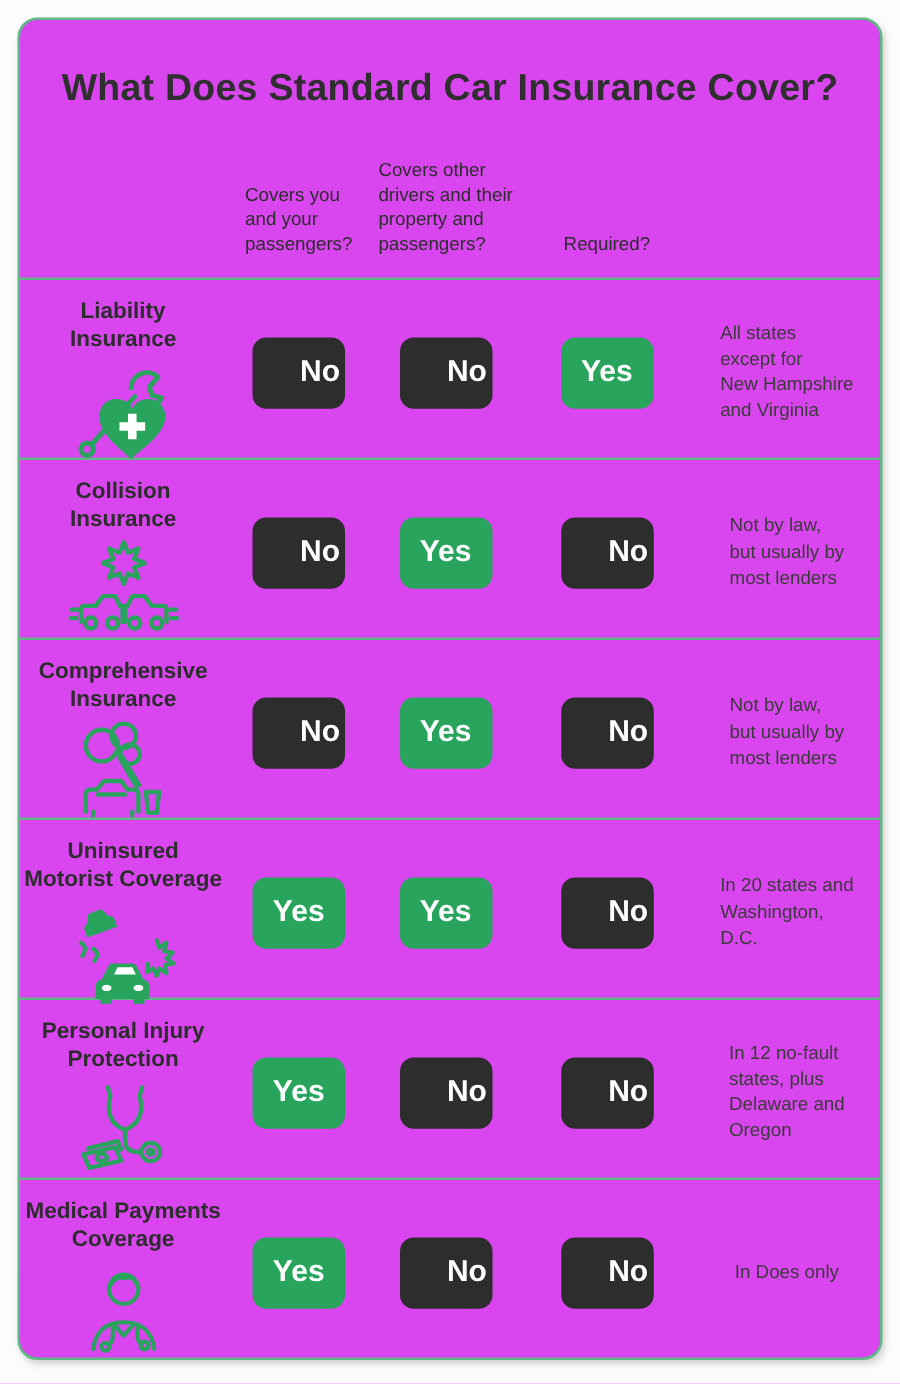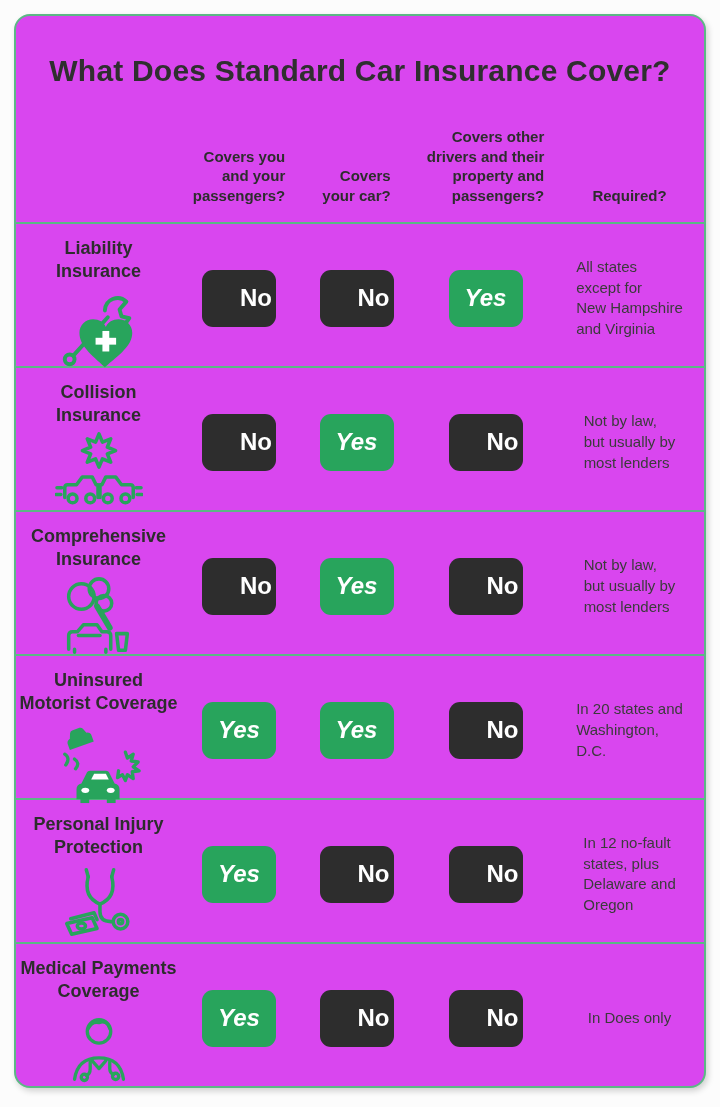--- a/index.html
+++ b/index.html
@@ -42,22 +42,22 @@
     display:grid;
     grid-template-columns:165px 116px 119px 139px 1fr;
   }
   .header-grid{
     margin-top:auto;
     padding-bottom:16px;
     align-items:end;
   }
   .hcell{
     display:flex;justify-content:center;align-items:flex-end;
-    text-align:right;
-    font-weight:bold;font-size:15px;color:var(--dark);
+    text-align:left;
+    font-weight:normal;font-size:15px;color:var(--dark);
     line-height:1.32;white-space:pre-line;
   }
   .row{
     height:144px;
     border-top:2px solid var(--border-green);
   }
   .label-cell{
     display:flex;flex-direction:column;align-items:center;
     padding-top:13px;
   }
@@ -66,42 +66,40 @@
     text-align:center;line-height:1.3;white-space:pre-line;
   }
   .icon{margin-top:1px;}
   .icon svg{width:88px;height:88px;display:block;}
   .badge-cell{display:flex;align-items:center;justify-content:center;}
   .badge{
     width:74px;height:57px;border-radius:11px;
     display:flex;align-items:center;justify-content:center;
     color:#fff;font-weight:bold;font-size:24px;
   }
-  .badge.yes{background:var(--green);font-style:italic;}
+  .badge.yes{background:var(--green);}
   .badge.no{background:var(--dark);padding-left:34px;}
   .req-cell{
     display:flex;align-items:center;justify-content:center;
     font-size:15px;color:var(--body-text);
     line-height:1.38;white-space:pre-line;padding:0 6px;
   }
 </style>
 </head>
 <body>
 
 <div class="card">
 
   <div class="card-header">
     <div class="title">What Does Standard Car Insurance Cover?</div>
     <div class="grid header-grid">
       <div class="hcell"></div>
       <div class="hcell">Covers you
 and your
 passengers?</div>
-      <div class="hcell">Covers
-your car?</div>
       <div class="hcell">Covers other
 drivers and their
 property and
 passengers?</div>
       <div class="hcell">Required?</div>
     </div>
   </div>
 
   <div class="grid row">
     <div class="label-cell">

